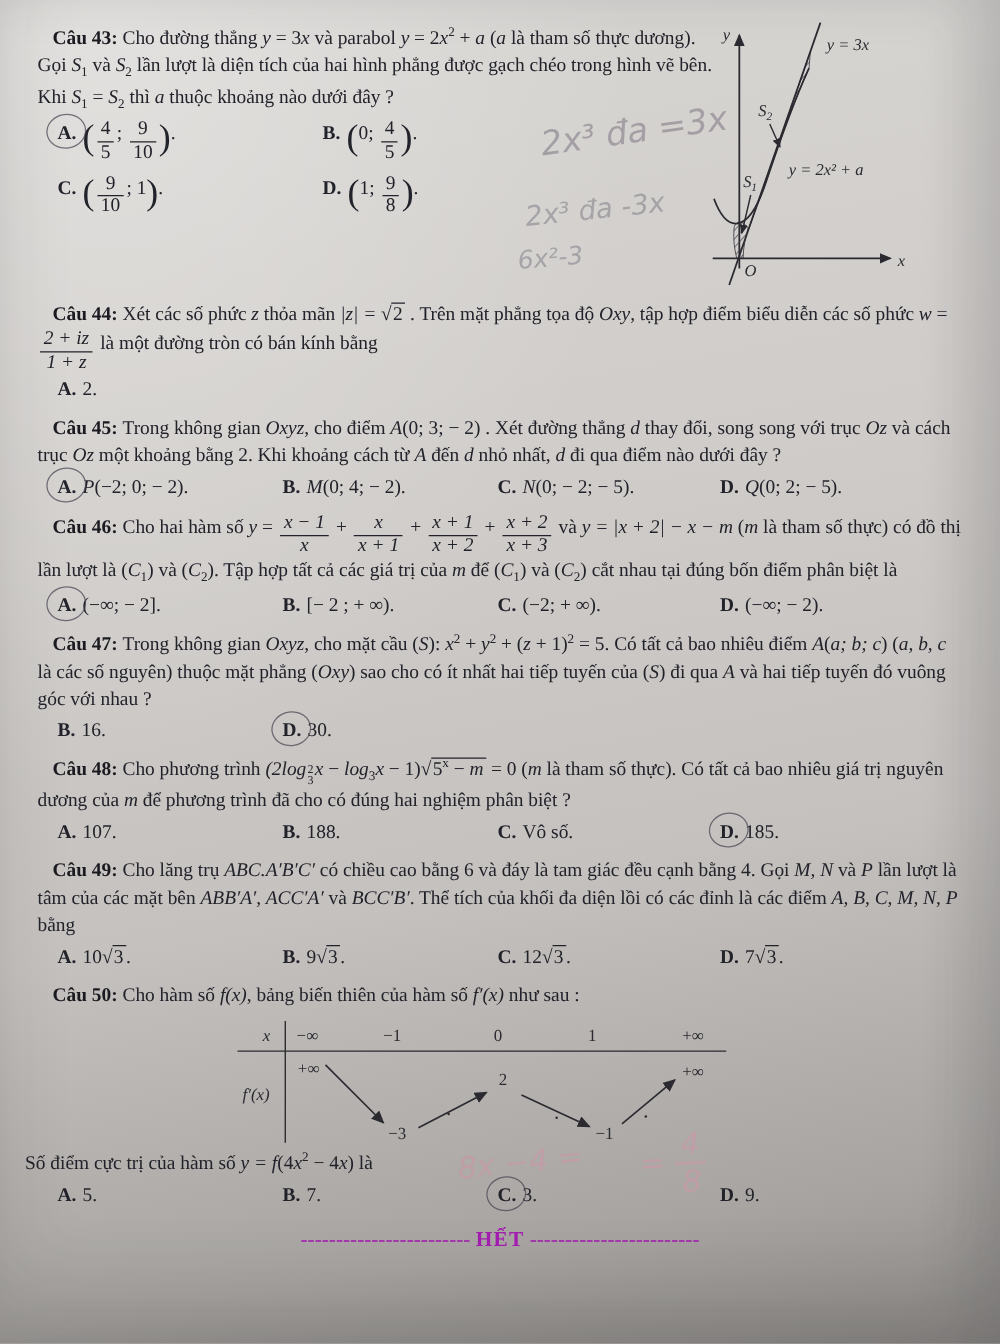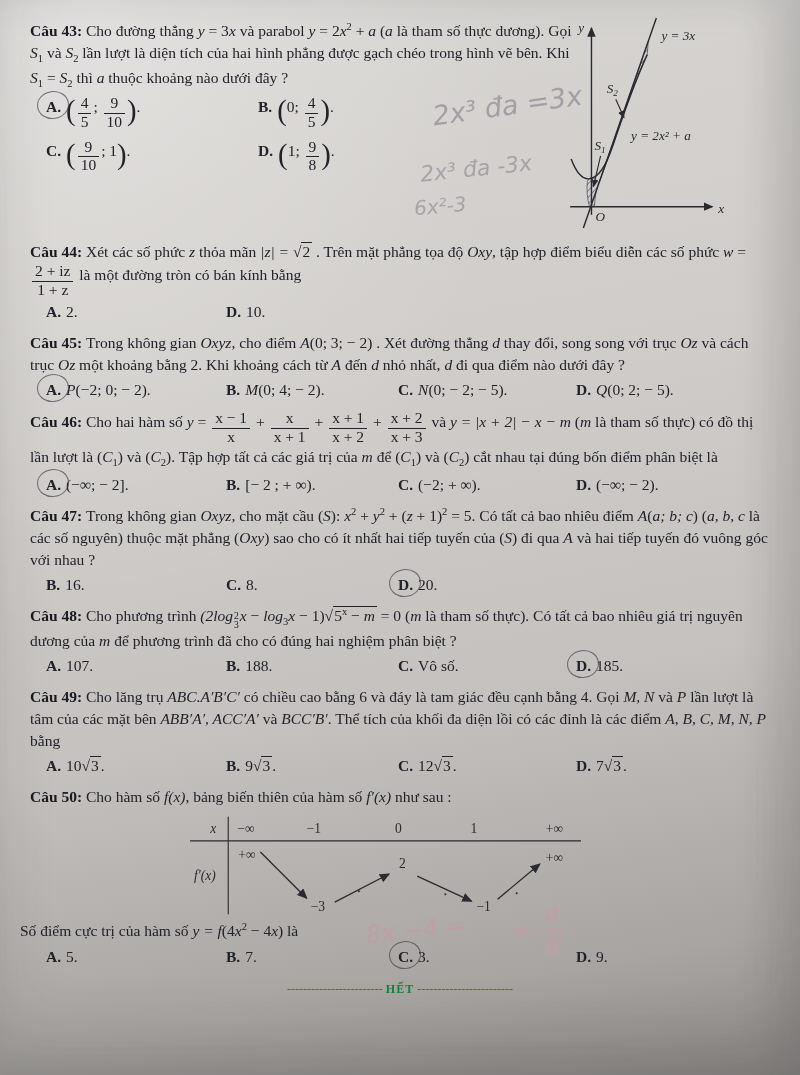--- a/index.html
+++ b/index.html
@@ -8,27 +8,27 @@
     font-family:"Liberation Serif","DejaVu Serif",serif;
     color:#22222a;
     background-image:
       radial-gradient(ellipse at 12% 2%, rgba(255,255,255,.28), rgba(255,255,255,0) 42%),
       linear-gradient(170deg,#d8d6d3 0%,#cfccc9 38%,#c4c1be 64%,#a7a4a1 88%,#8f8c89 100%);
   }
   .page{position:relative;width:800px;height:1075px;box-sizing:border-box;
     padding:20px 30px 0 30px;
     box-shadow:inset -28px 0 40px rgba(40,40,45,.10), inset 0 -45px 60px rgba(30,30,35,.12);}
   .q{margin-bottom:9px;font-size:15.5px;line-height:1.42;}
-  .qbody b{color:#1a1a20;}
+  .qbody b{color:#1a1a20;margin-left:12px;}
   .m{font-family:"Liberation Serif","DejaVu Serif",serif;}
   sup,sub{font-size:.68em;}
   .ss{display:inline-block;vertical-align:-0.45em;text-align:center;line-height:1;margin:0 1px;}
   .ss span{display:block;font-size:.62em;}
   .frac{display:inline-block;vertical-align:-0.95em;text-align:center;line-height:1.08;margin:0 2px;}
-  .frac.it{}
+  .frac.it{font-style:italic;}
   .frac .num{display:block;border-bottom:1.2px solid currentColor;padding:0 3px 1px 3px;}
   .frac .den{display:block;padding:0 3px;}
   .sqrt{white-space:nowrap;font-style:normal;}
   .sqrt .rad{font-style:normal;}
   .sqrt .vinc{border-top:1.3px solid currentColor;padding:0 2px 0 1px;}
   .bp{font-size:1.85em;font-weight:300;vertical-align:-0.28em;line-height:0;}
   .opts{margin:3px 0 0 16px;}
   .grid4{display:grid;grid-template-columns:180px 172px 178px 1fr;}
   .grid2{display:grid;grid-template-columns:212px 230px;row-gap:8px;width:450px;}
   .opt{white-space:nowrap;}
@@ -44,21 +44,21 @@
   .after50{margin-left:-10px;}
   .hw{position:absolute;font-family:"DejaVu Sans",sans-serif;font-style:italic;pointer-events:none;}
   .hw1{left:432px;top:90px;font-size:27px;color:rgba(122,117,130,.55);transform:rotate(-8deg);}
   .hw2{left:420px;top:156px;font-size:22px;color:rgba(122,117,130,.5);transform:rotate(-6deg);}
   .hw3{left:414px;top:194px;font-size:20px;color:rgba(122,117,130,.5);transform:rotate(-5deg);}
   .hw50a{left:366px;top:916px;font-size:24px;color:rgba(196,155,168,.8);transform:rotate(-6deg);}
   .hw50b{left:512px;top:902px;font-size:24px;color:rgba(196,155,168,.85);transform:rotate(-3deg);}
   .hwfrac{display:inline-block;text-align:center;vertical-align:middle;margin-left:8px;}
   .hwfrac .hn{display:block;border-bottom:2px solid currentColor;padding:0 5px;}
   .hwfrac .hd{display:block;}
-  .footer{margin-top:14px;text-align:center;font-size:12px;color:#15803d;}
+  .footer{margin-top:14px;text-align:center;font-size:17px;color:#a21caf;}
   .footer b{letter-spacing:1px;}
 </style>
 </head>
 <body>
 
 <div class="page">
 
   <section class="q">
     <div class="q43wrap">
       <div class="qbody q43text"><b>Câu 43: </b>Cho đường thẳng <i class="m">y</i> = 3<i class="m">x</i> và parabol <i class="m">y</i> = 2<i class="m">x</i><sup>2</sup> + <i class="m">a</i> (<i class="m">a</i> là tham số thực dương). Gọi <i class="m">S</i><sub>1</sub> và <i class="m">S</i><sub>2</sub> lần lượt là diện tích của hai hình phẳng được gạch chéo trong hình vẽ bên. Khi <i class="m">S</i><sub>1</sub> = <i class="m">S</i><sub>2</sub> thì <i class="m">a</i> thuộc khoảng nào dưới đây ?</div>
@@ -101,21 +101,20 @@
           <line x1="42" y1="142" x2="35" y2="172" stroke="#2a2a30" stroke-width="1.1" marker-end="url(#arr)"></line>
         </g>
       </svg>
     </div>
   </section>
 
   <section class="q">
     <div class="qbody"><b>Câu 44: </b>Xét các số phức <i class="m">z</i> thỏa mãn <i class="m">|z| = </i><span class="sqrt"><span class="rad">√</span><span class="vinc">2</span></span> . Trên mặt phẳng tọa độ <i class="m">Oxy</i>, tập hợp điểm biểu diễn các số phức <i class="m">w</i> = <span class="frac it"><span class="num">2 + iz</span><span class="den">1 + z</span></span> là một đường tròn có bán kính bằng</div>
     <div class="opts grid4">
         <div class="opt"><span class="L">A.</span><span class="ob">2.</span></div>
-        <div class="opt"><span class="L">D.</span><span class="ob">10.</span></div>
       </div>
   </section>
 
   <section class="q">
     <div class="qbody"><b>Câu 45: </b>Trong không gian <i class="m">Oxyz</i>, cho điểm <i class="m">A</i>(0; 3; − 2) . Xét đường thẳng <i class="m">d</i> thay đổi, song song với trục <i class="m">Oz</i> và cách trục <i class="m">Oz</i> một khoảng bằng 2. Khi khoảng cách từ <i class="m">A</i> đến <i class="m">d</i> nhỏ nhất, <i class="m">d</i> đi qua điểm nào dưới đây ?</div>
     <div class="opts grid4">
         <div class="opt"><span class="L circled">A.</span><span class="ob"><i class="m">P</i>(−2; 0; − 2).</span></div>
         <div class="opt"><span class="L">B.</span><span class="ob"><i class="m">M</i>(0; 4; − 2).</span></div>
         <div class="opt"><span class="L">C.</span><span class="ob"><i class="m">N</i>(0; − 2; − 5).</span></div>
         <div class="opt"><span class="L">D.</span><span class="ob"><i class="m">Q</i>(0; 2; − 5).</span></div>
@@ -129,22 +128,21 @@
         <div class="opt"><span class="L">B.</span><span class="ob">[− 2 ; + ∞).</span></div>
         <div class="opt"><span class="L">C.</span><span class="ob">(−2; + ∞).</span></div>
         <div class="opt"><span class="L">D.</span><span class="ob">(−∞; − 2).</span></div>
       </div>
   </section>
 
   <section class="q">
     <div class="qbody"><b>Câu 47: </b>Trong không gian <i class="m">Oxyz</i>, cho mặt cầu (<i class="m">S</i>): <i class="m">x</i><sup>2</sup> + <i class="m">y</i><sup>2</sup> + (<i class="m">z</i> + 1)<sup>2</sup> = 5. Có tất cả bao nhiêu điểm <i class="m">A</i>(<i class="m">a; b; c</i>) (<i class="m">a, b, c</i> là các số nguyên) thuộc mặt phẳng (<i class="m">Oxy</i>) sao cho có ít nhất hai tiếp tuyến của (<i class="m">S</i>) đi qua <i class="m">A</i> và hai tiếp tuyến đó vuông góc với nhau ?</div>
     <div class="opts grid4">
         <div class="opt"><span class="L">B.</span><span class="ob">16.</span></div>
-        <div class="opt"><span class="L">C.</span><span class="ob">8.</span></div>
-        <div class="opt"><span class="L circled">D.</span><span class="ob">20.</span></div>
+        <div class="opt"><span class="L circled">D.</span><span class="ob">30.</span></div>
       </div>
   </section>
 
   <section class="q">
     <div class="qbody"><b>Câu 48: </b>Cho phương trình <i class="m">(2log</i><span class="ss"><span>2</span><span>3</span></span><i class="m">x</i> − <i class="m">log</i><sub>3</sub><i class="m">x</i> − 1)<span class="sqrt"><span class="rad">√</span><span class="vinc">5<sup>x</sup> − <i class="m">m</i></span></span> = 0 (<i class="m">m</i> là tham số thực). Có tất cả bao nhiêu giá trị nguyên dương của <i class="m">m</i> để phương trình đã cho có đúng hai nghiệm phân biệt ?</div>
     <div class="opts grid4">
         <div class="opt"><span class="L">A.</span><span class="ob">107.</span></div>
         <div class="opt"><span class="L">B.</span><span class="ob">188.</span></div>
         <div class="opt"><span class="L">C.</span><span class="ob">Vô số.</span></div>
         <div class="opt"><span class="L circled">D.</span><span class="ob">185.</span></div>

